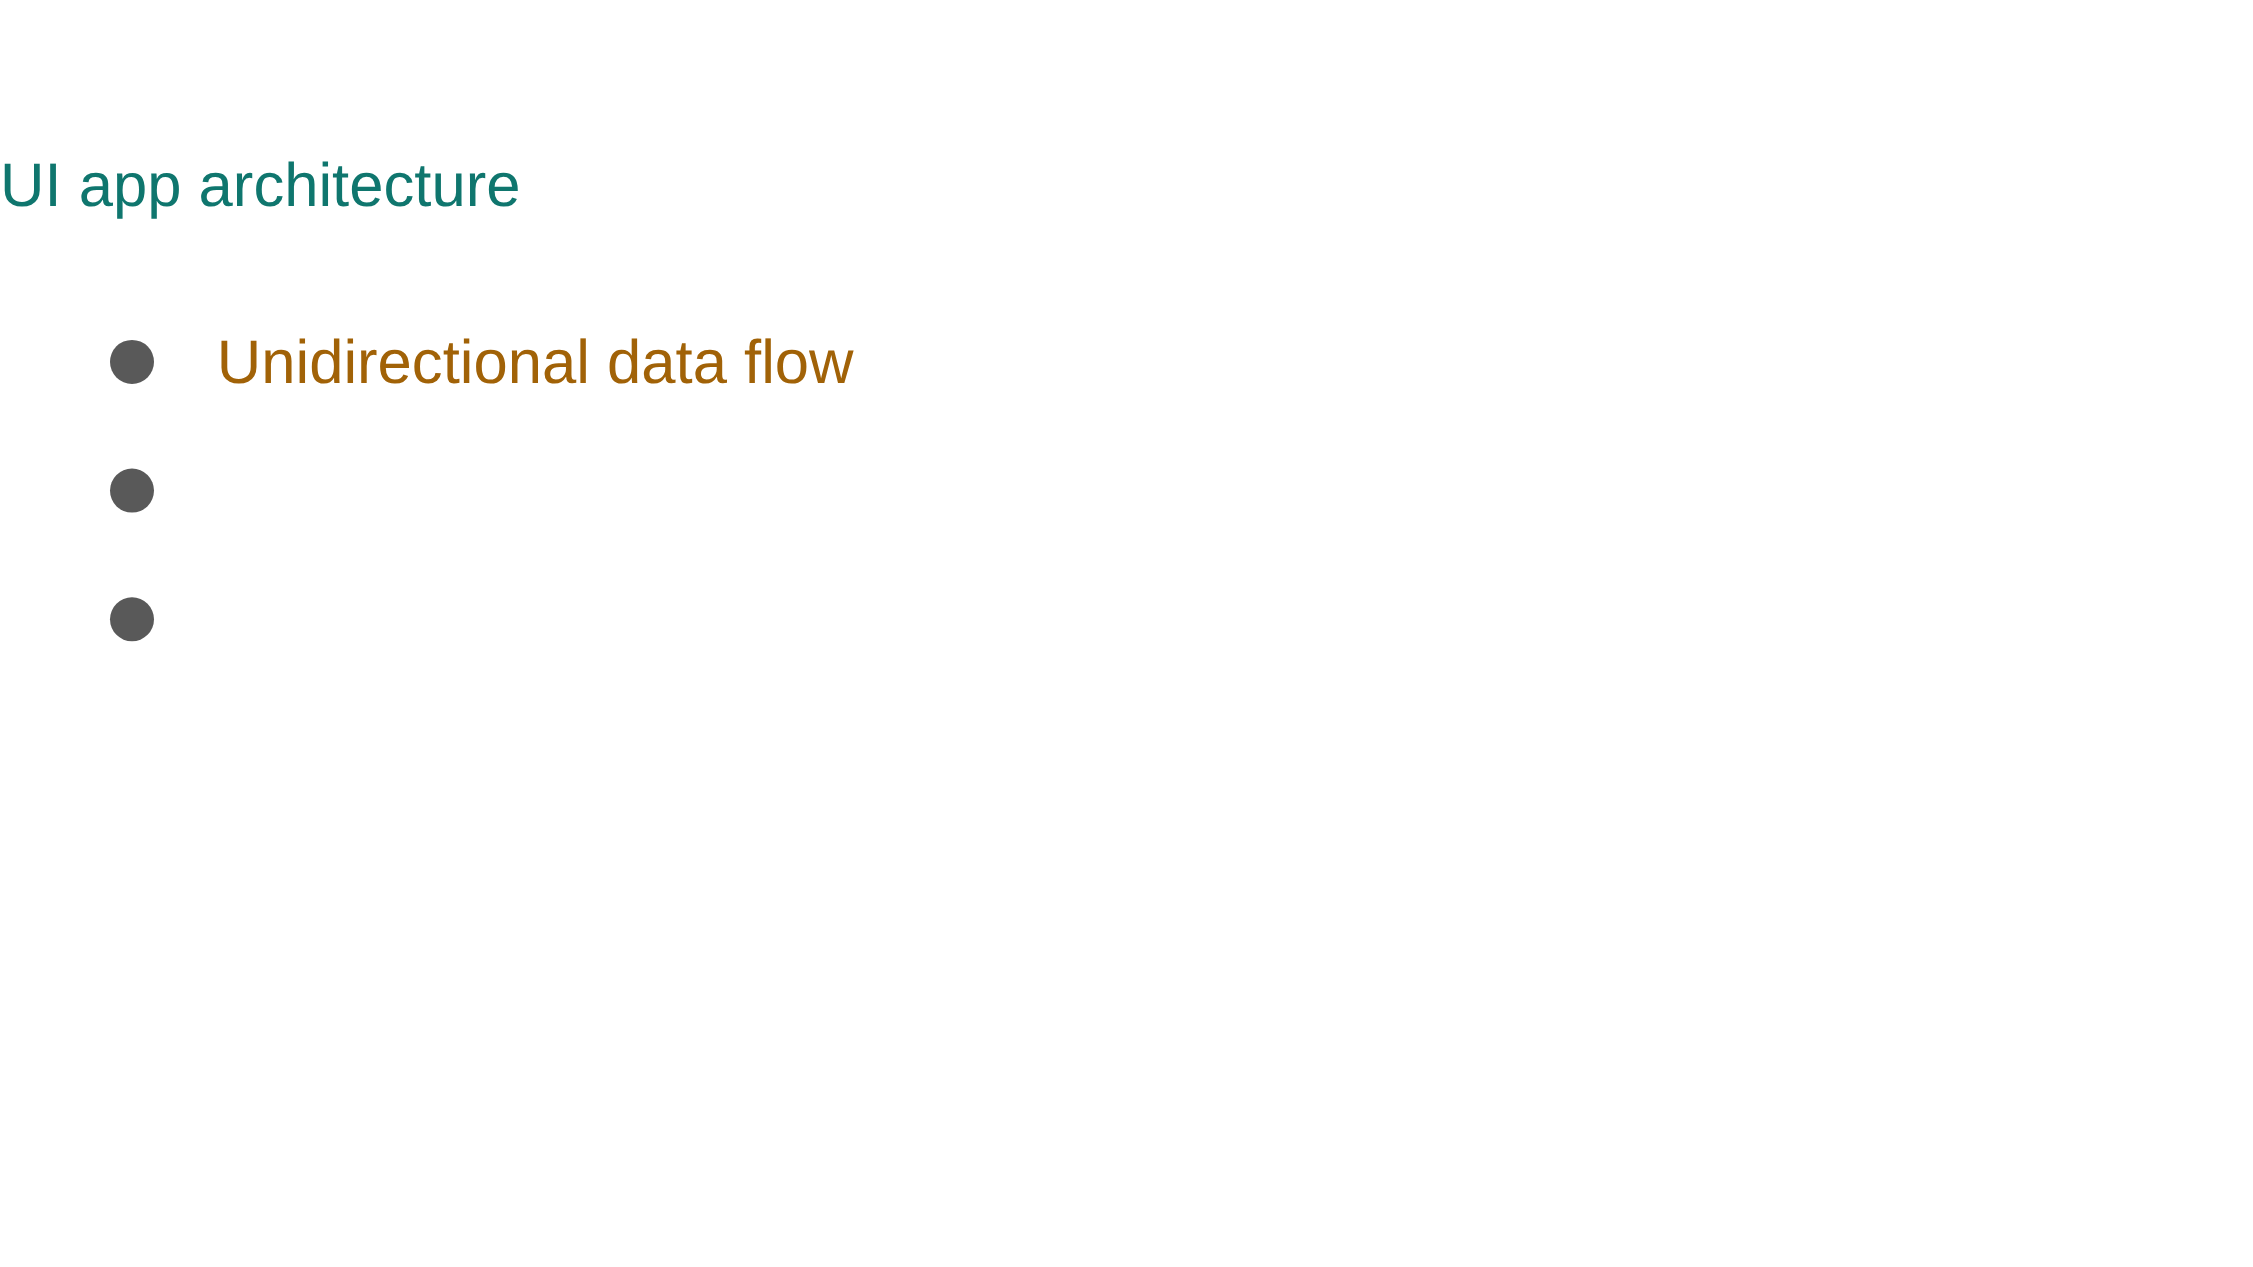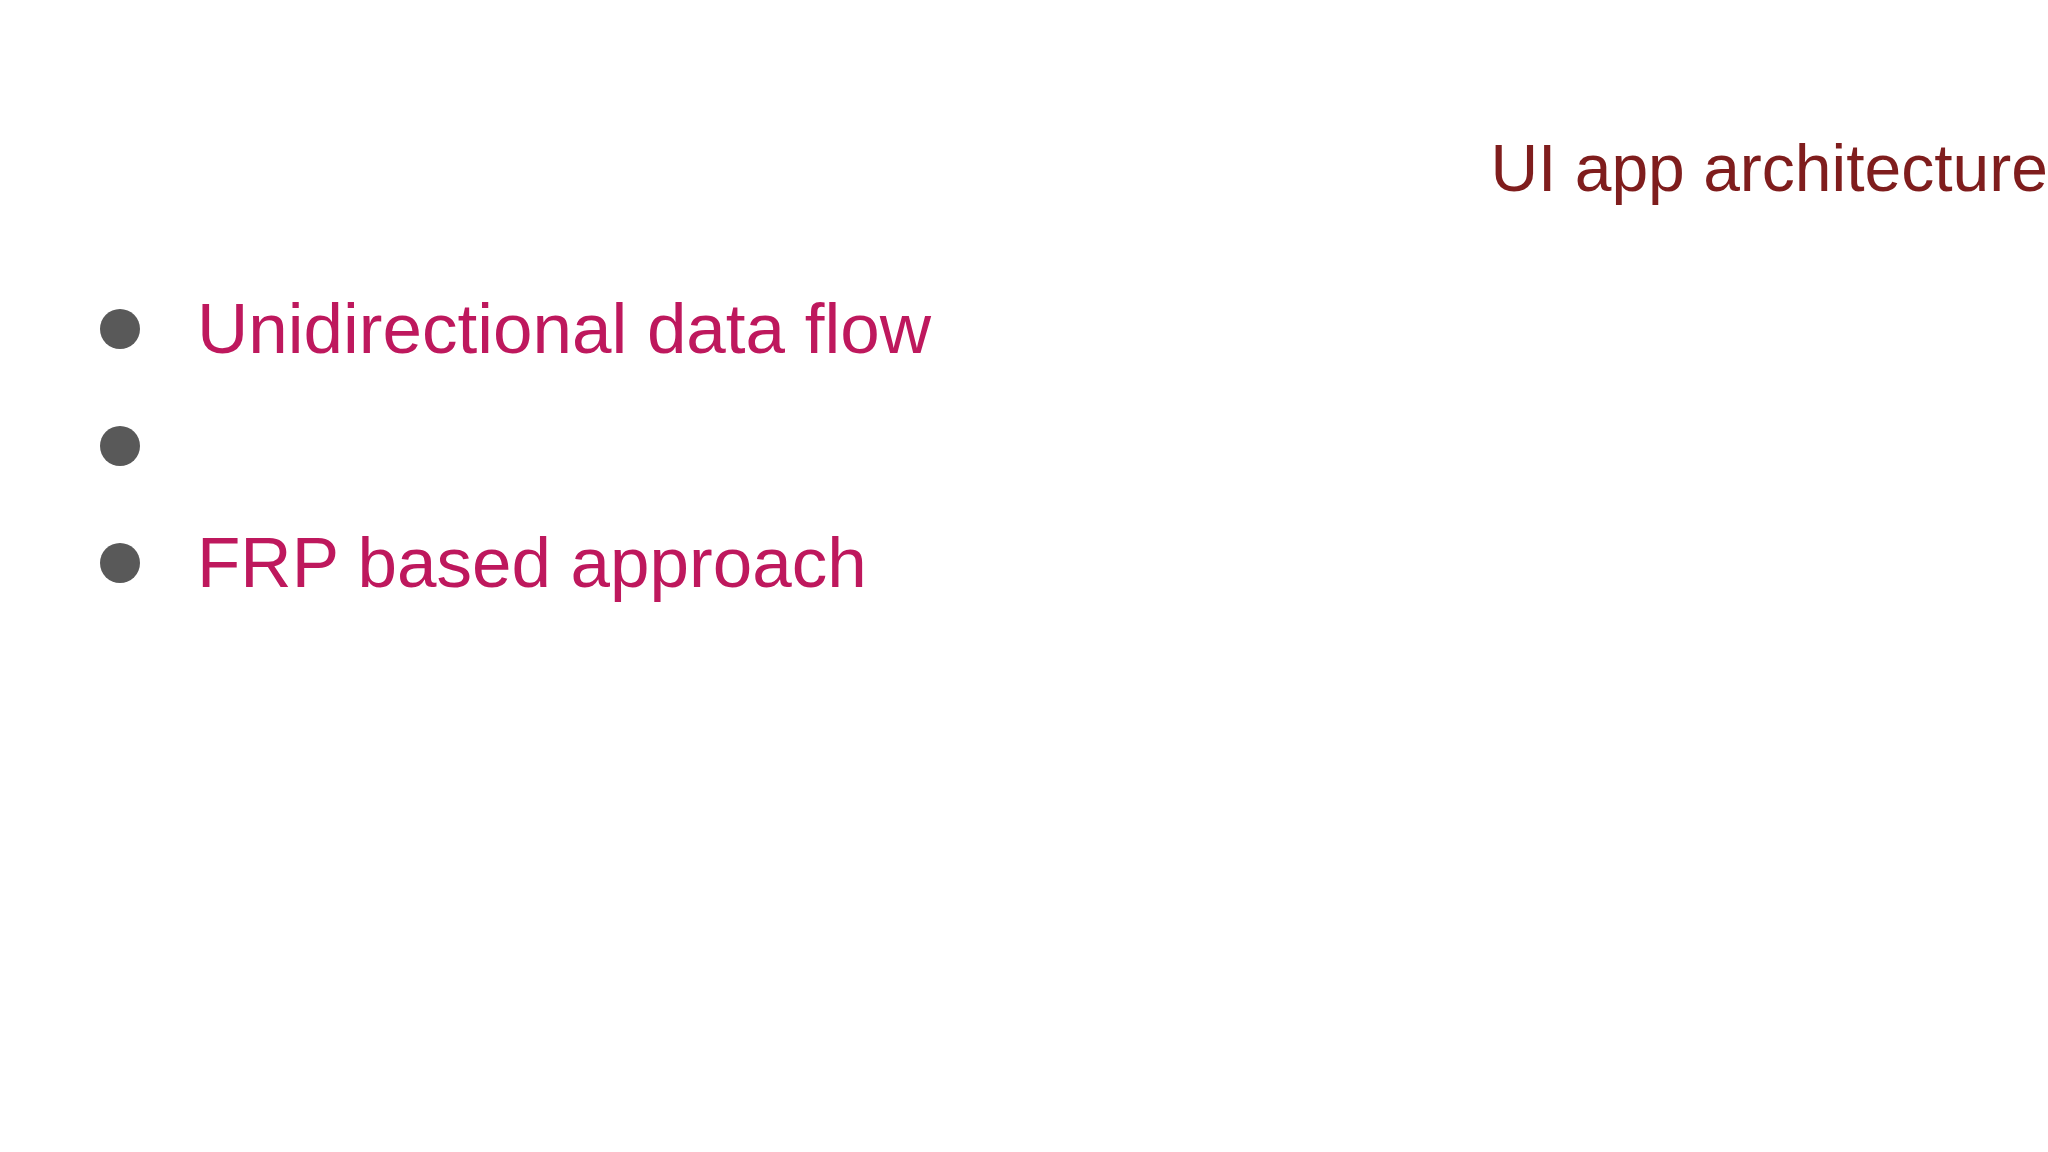--- a/index.html
+++ b/index.html
@@ -13,39 +13,39 @@
     height: 1152px;
     background: #ffffff;
     overflow: hidden;
     font-family: "Liberation Sans", "DejaVu Sans", sans-serif;
   }
   .slide-title {
     position: absolute;
     top: 126px;
     left: 0;
     width: 100%;
-    text-align: right;
-    font-size: 66px;
+    text-align: left;
+    font-size: 56px;
     line-height: 84px;
     font-weight: 400;
-    color: #7f1d1d;
+    color: #0f766e;
     white-space: nowrap;
   }
   .bullet-list {
     position: absolute;
     top: 270px;
     left: 0;
     width: 100%;
   }
   .bullet-item {
     position: relative;
     height: 117px;
     line-height: 117px;
-    font-size: 71px;
-    color: #be185d;
+    font-size: 56px;
+    color: #a16207;
     white-space: nowrap;
   }
   .bullet-icon {
     position: absolute;
     left: 100px;
     top: 39px;
     width: 40px;
     height: 40px;
     border-radius: 50%;
     background: #595959;
@@ -68,18 +68,17 @@
       <span class="bullet-icon"></span>
       <span class="bullet-text">Unidirectional data flow</span>
     </div>
 
     <div class="bullet-item">
       <span class="bullet-icon"></span>
     </div>
 
     <div class="bullet-item">
       <span class="bullet-icon"></span>
-      <span class="bullet-text">FRP based approach</span>
     </div>
 
   </div>
 
 </div>
 
 </body></html>

